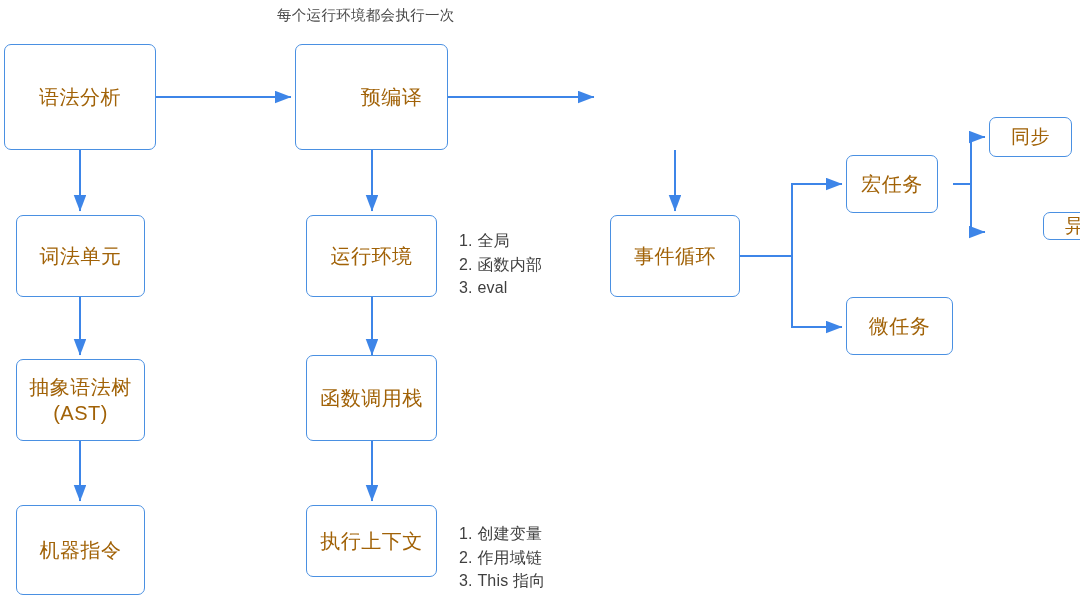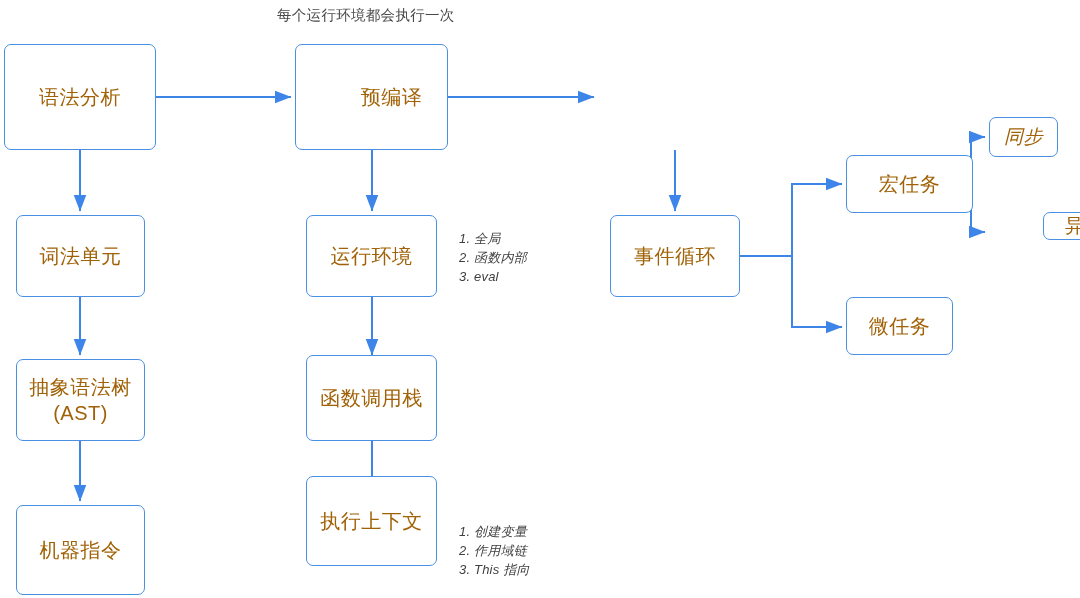--- a/index.html
+++ b/index.html
@@ -50,25 +50,24 @@
   .caption {
     position: absolute;
     color: #4a4a4a;
     font-size: 14.5px;
     letter-spacing: 0.3px;
     white-space: nowrap;
   }
   .note {
     position: absolute;
     color: #3f3f3f;
-    font-size: 13px;
+    font-size: 16px;
     line-height: 1.48;
     white-space: pre-line;
     letter-spacing: 0.2px;
-    font-style: italic;
   }
 </style>
 </head>
 <body>
 
 <div id="canvas">
 
   <svg class="edges" viewBox="0 0 1080 598" xmlns="http://www.w3.org/2000/svg">
     <defs>
       <marker id="arw" markerWidth="9" markerHeight="9" refX="8.2" refY="3.2" orient="auto" markerUnits="strokeWidth">
@@ -115,30 +114,30 @@
 (AST)</div>
 
   <div class="node" style="left:16px; top:505px; width:129px; height:90px;">机器指令</div>
 
   <div class="node" style="left:295px; top:44px; width:153px; height:106px;padding-left:40px;">预编译</div>
 
   <div class="node" style="left:306px; top:215px; width:131px; height:82px;">运行环境</div>
 
   <div class="node" style="left:306px; top:355px; width:131px; height:86px;">函数调用栈</div>
 
-  <div class="node" style="left:306px; top:476px; width:131px; height:90px;">执行上下文</div>
+  <div class="node" style="left:306px; top:505px; width:131px; height:72px;">执行上下文</div>
 
 
   <div class="node" style="left:610px; top:215px; width:130px; height:82px;">事件循环</div>
 
-  <div class="node" style="left:846px; top:155px; width:127px; height:58px;">宏任务</div>
+  <div class="node" style="left:846px; top:155px; width:92px; height:58px;">宏任务</div>
 
   <div class="node" style="left:846px; top:297px; width:107px; height:58px;">微任务</div>
 
-  <div class="node small" style="left:989px; top:117px; width:69px; height:40px;font-style:italic;">同步</div>
+  <div class="node small" style="left:989px; top:117px; width:83px; height:40px;">同步</div>
 
   <div class="node small" style="left:1043px; top:212px; width:83px; height:28px;">异步</div>
 
   <div class="note" style="left:459px; top:229px;">1. 全局
 2. 函数内部
 3. eval</div>
 
   <div class="note" style="left:459px; top:522px;">1. 创建变量
 2. 作用域链
 3. This 指向</div>

